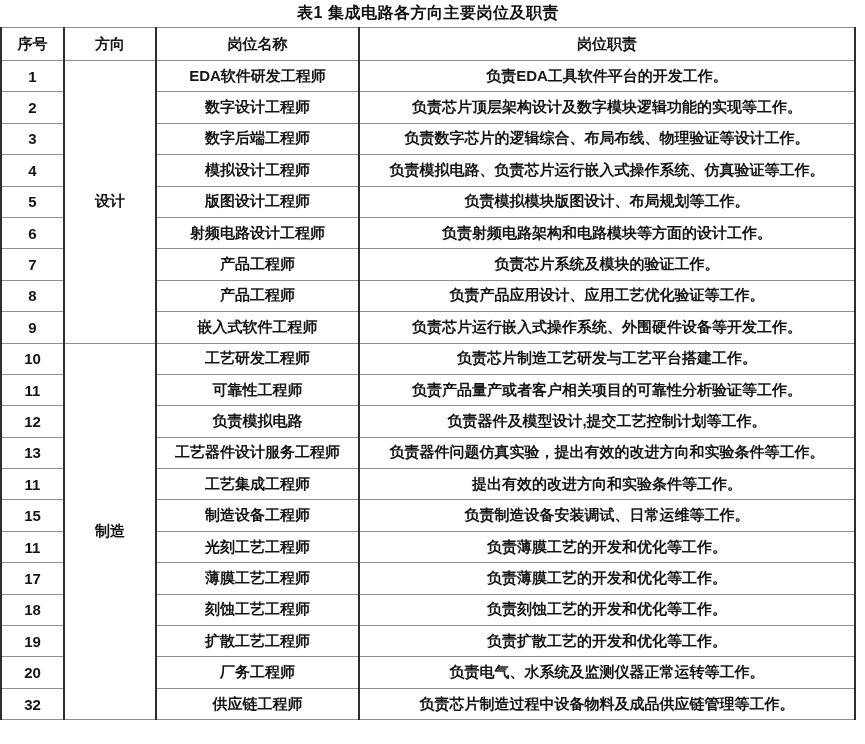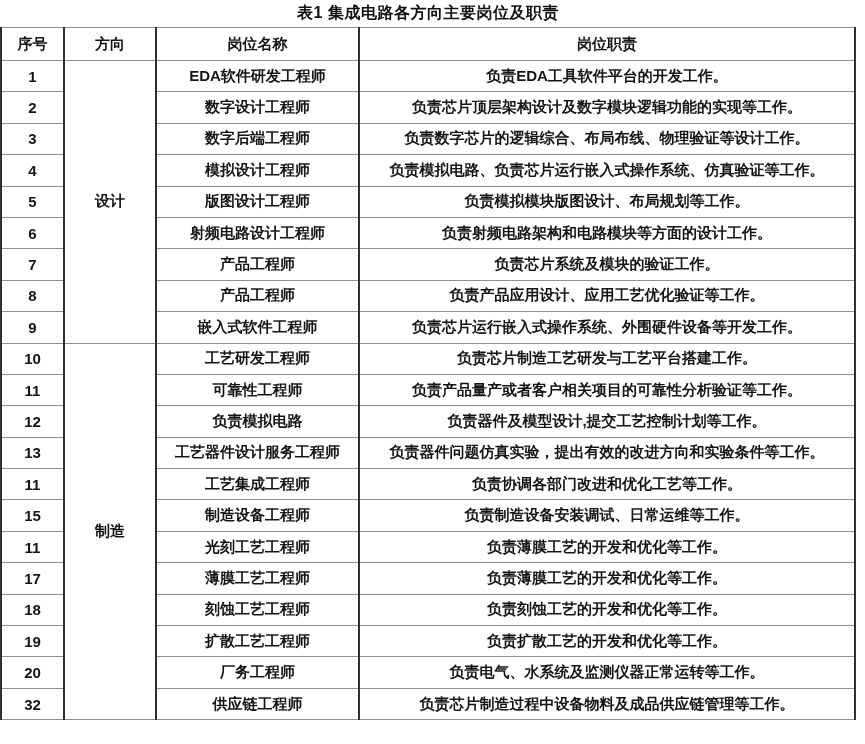--- a/index.html
+++ b/index.html
@@ -138,21 +138,21 @@
           <td>负责器件及模型设计,提交工艺控制计划等工作。</td>
         </tr>
         <tr>
           <td>13</td>
           <td>工艺器件设计服务工程师</td>
           <td>负责器件问题仿真实验，提出有效的改进方向和实验条件等工作。</td>
         </tr>
         <tr>
           <td>11</td>
           <td>工艺集成工程师</td>
-          <td>负责协调各部门改进和优化工艺等工作。</td>
+          <td>提出有效的改进方向和实验条件等工作。</td>
         </tr>
         <tr>
           <td>15</td>
           <td>制造设备工程师</td>
           <td>负责制造设备安装调试、日常运维等工作。</td>
         </tr>
         <tr>
           <td>11</td>
           <td>光刻工艺工程师</td>
           <td>负责薄膜工艺的开发和优化等工作。</td>

